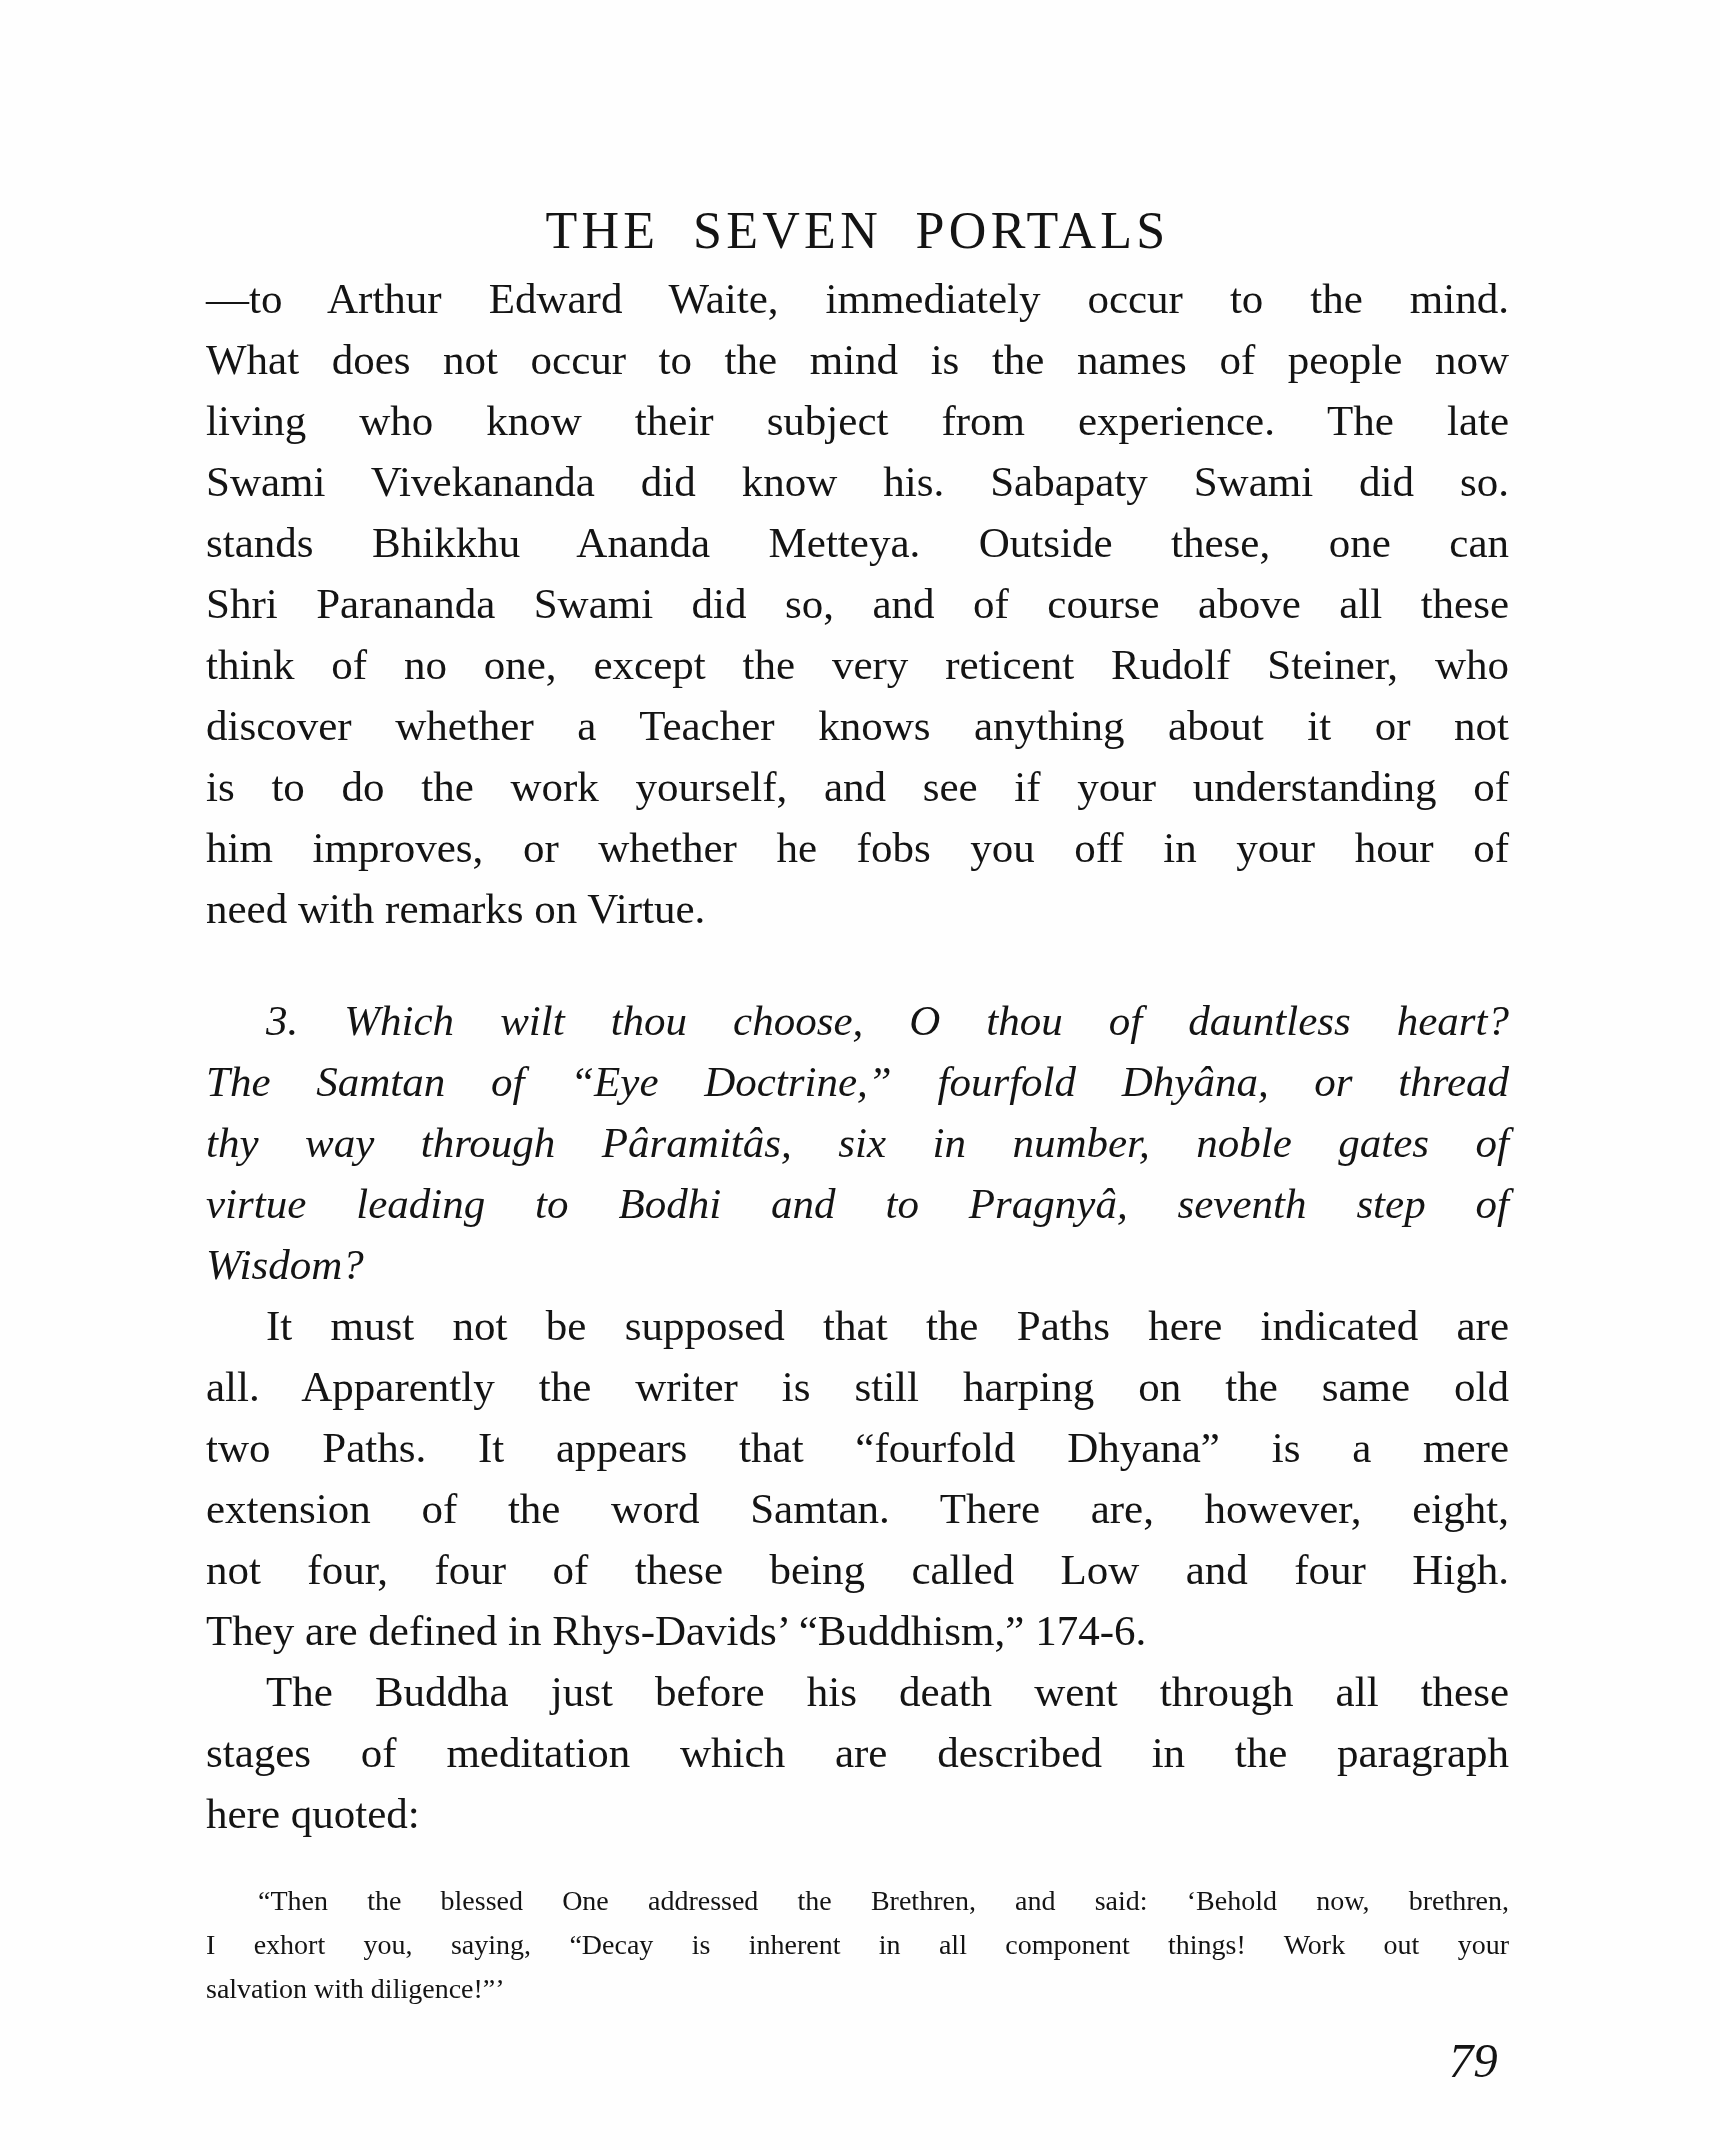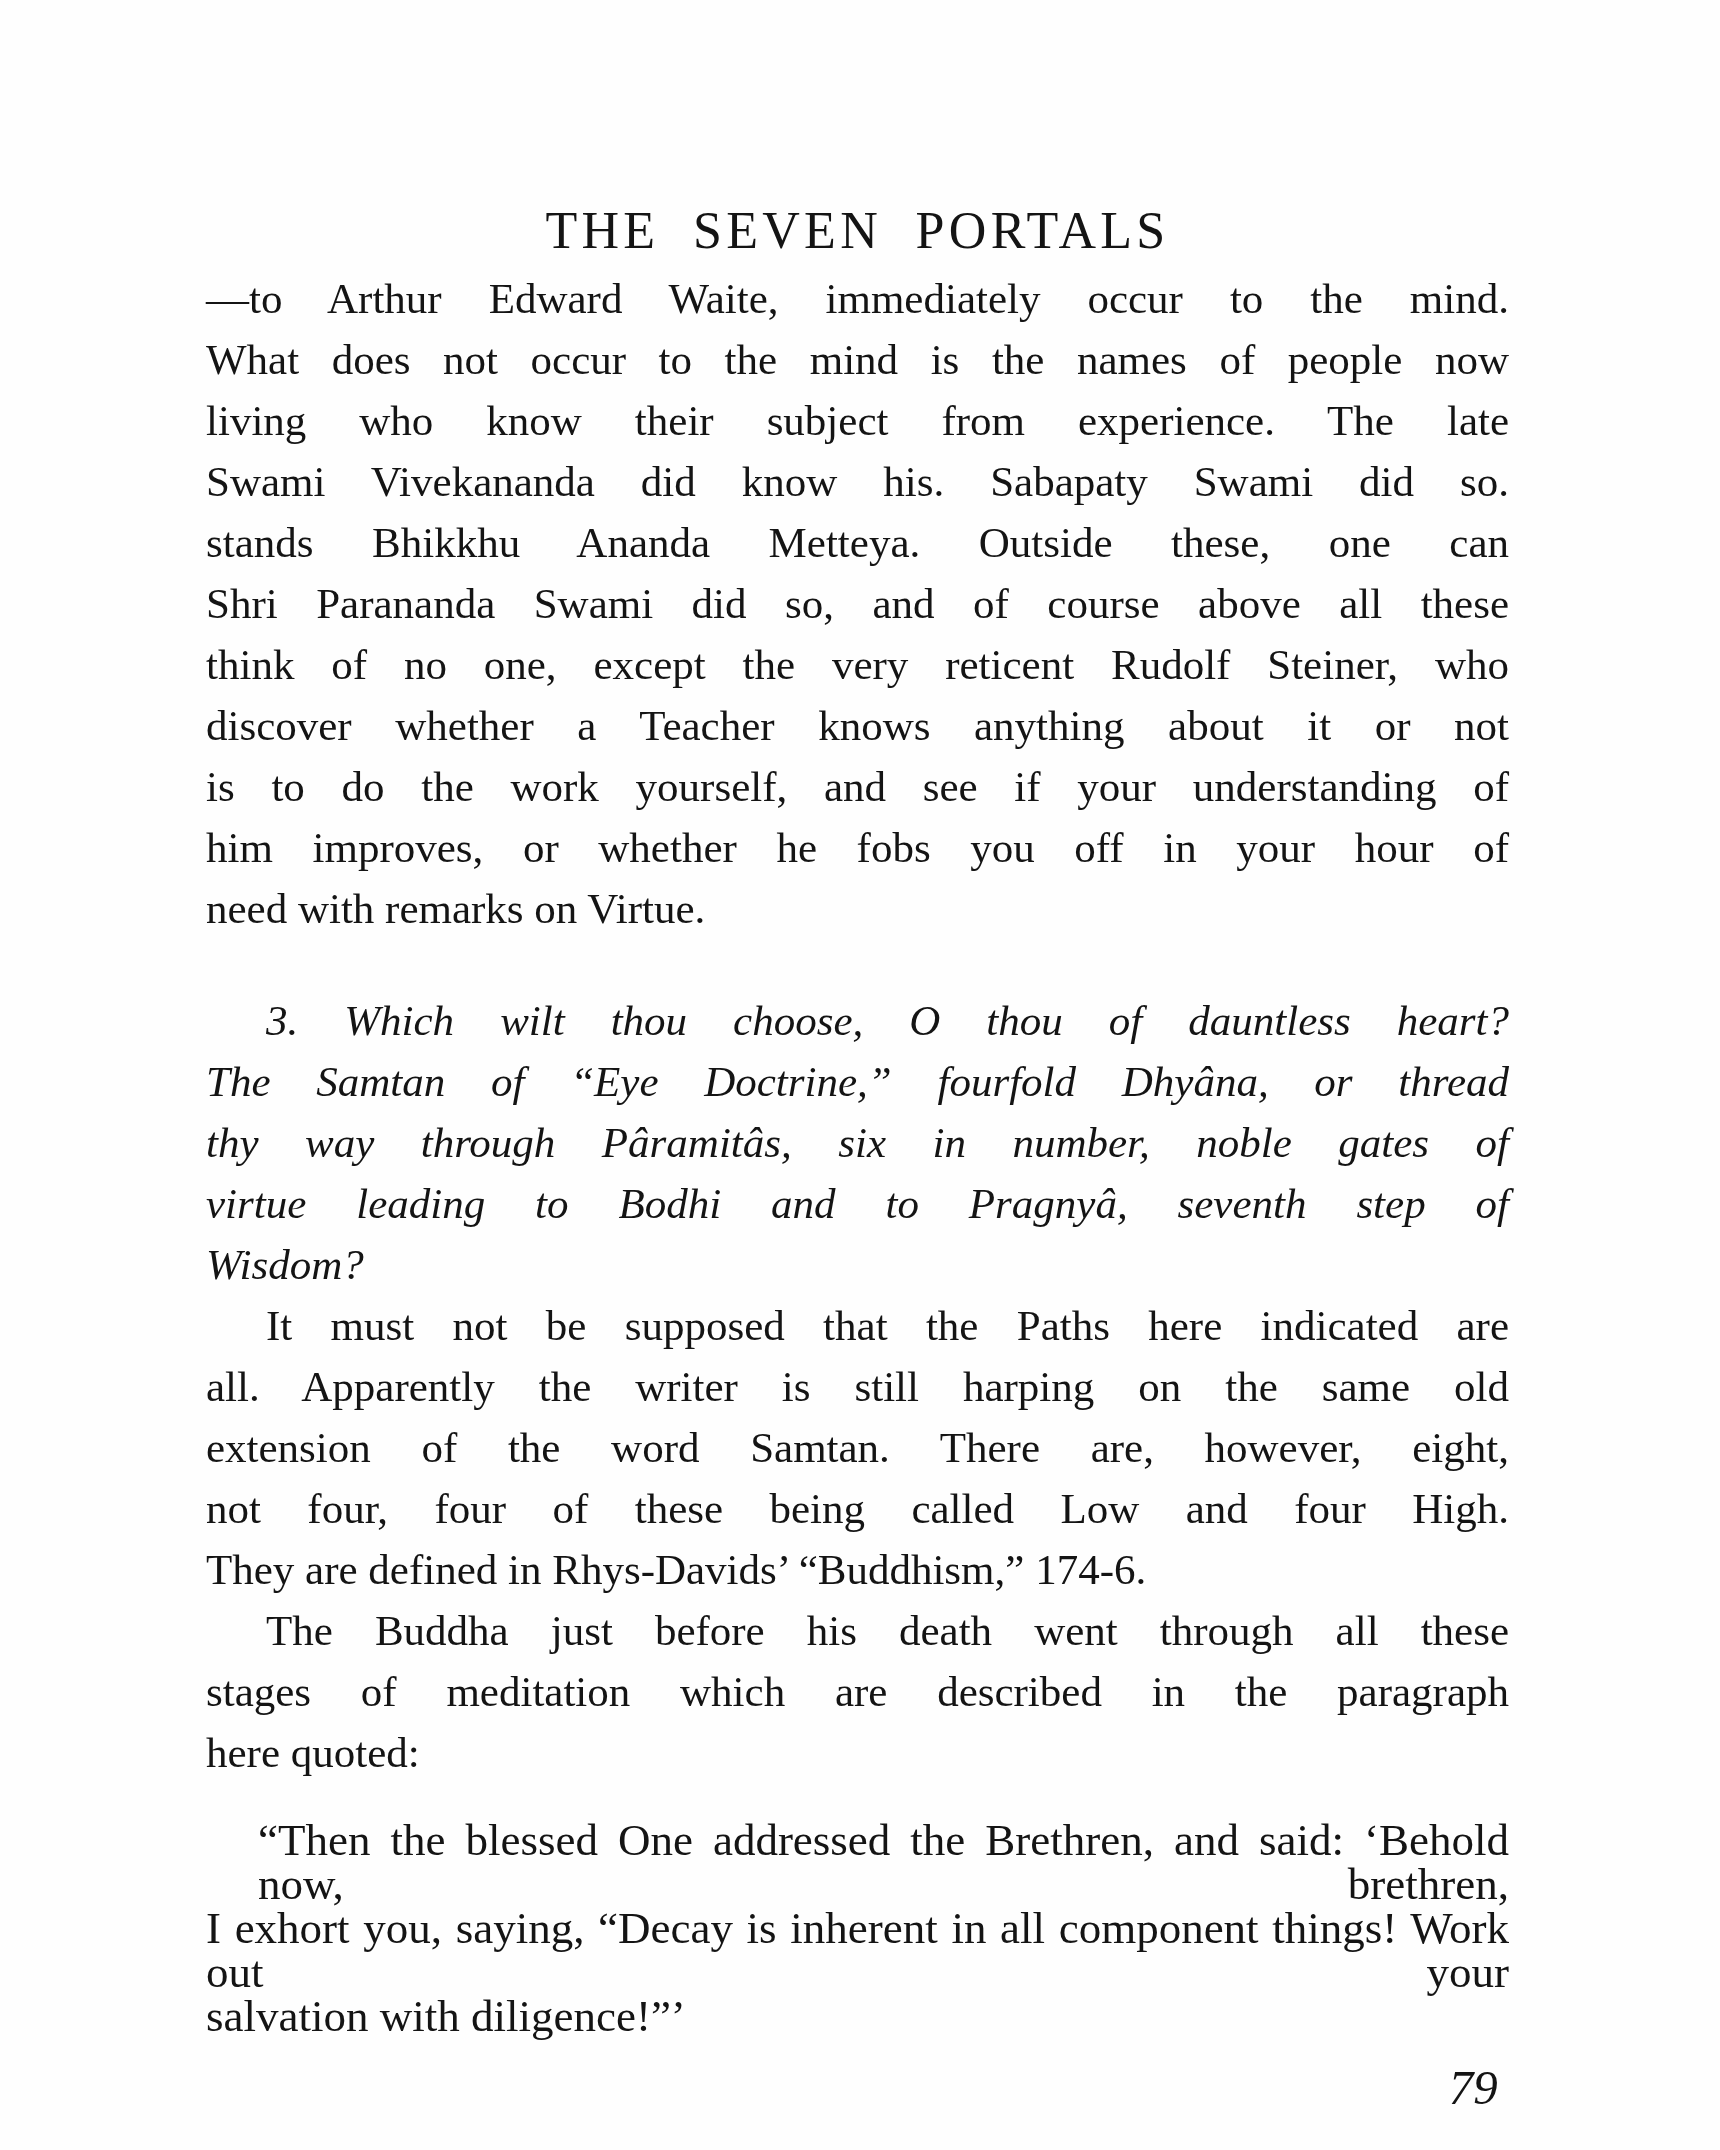--- a/index.html
+++ b/index.html
@@ -32,21 +32,21 @@
     white-space: nowrap;
   }
   .para {
     font-size: 43px;
     line-height: 61px;
   }
   .para[data-pidx="0"] { margin-top: 9px; }
   .para[data-pidx="1"] { margin-top: 51px; }
   .para.italic { font-style: italic; }
   .para.small {
-    font-size: 45px;
+    font-size: 28px;
     line-height: 44px;
     font-family: Liberation Serif, serif;
   }
   .para[data-pidx="4"] { margin-top: 35px; }
   .line.just {
     text-align: justify;
     text-align-last: justify;
   }
   .line.last { text-align: left; }
   .line.indent { padding-left: 60px; }
@@ -83,20 +83,21 @@
         <div class="para italic" data-pidx="1">
           <div class="line just indent">3. Which wilt thou choose, O thou of dauntless heart?</div>
           <div class="line just">The Samtan of “Eye Doctrine,” fourfold Dhyâna, or thread</div>
           <div class="line just">thy way through Pâramitâs, six in number, noble gates of</div>
           <div class="line just">virtue leading to Bodhi and to Pragnyâ, seventh step of</div>
           <div class="line last">Wisdom?</div>
         </div>
         <div class="para body" data-pidx="2">
           <div class="line just indent">It must not be supposed that the Paths here indicated are</div>
           <div class="line just">all.  Apparently the writer is still harping on the same old</div>
+          <div class="line just">two Paths.  It appears that “fourfold Dhyana” is a mere</div>
           <div class="line just">extension of the word Samtan.  There are, however, eight,</div>
           <div class="line just">not four, four of these being called Low and four High.</div>
           <div class="line last">They are defined in Rhys-Davids’ “Buddhism,” 174-6.</div>
         </div>
         <div class="para body" data-pidx="3">
           <div class="line just indent">The Buddha just before his death went through all these</div>
           <div class="line just">stages of meditation which are described in the paragraph</div>
           <div class="line last">here quoted:</div>
         </div>
         <div class="para small" data-pidx="4">

